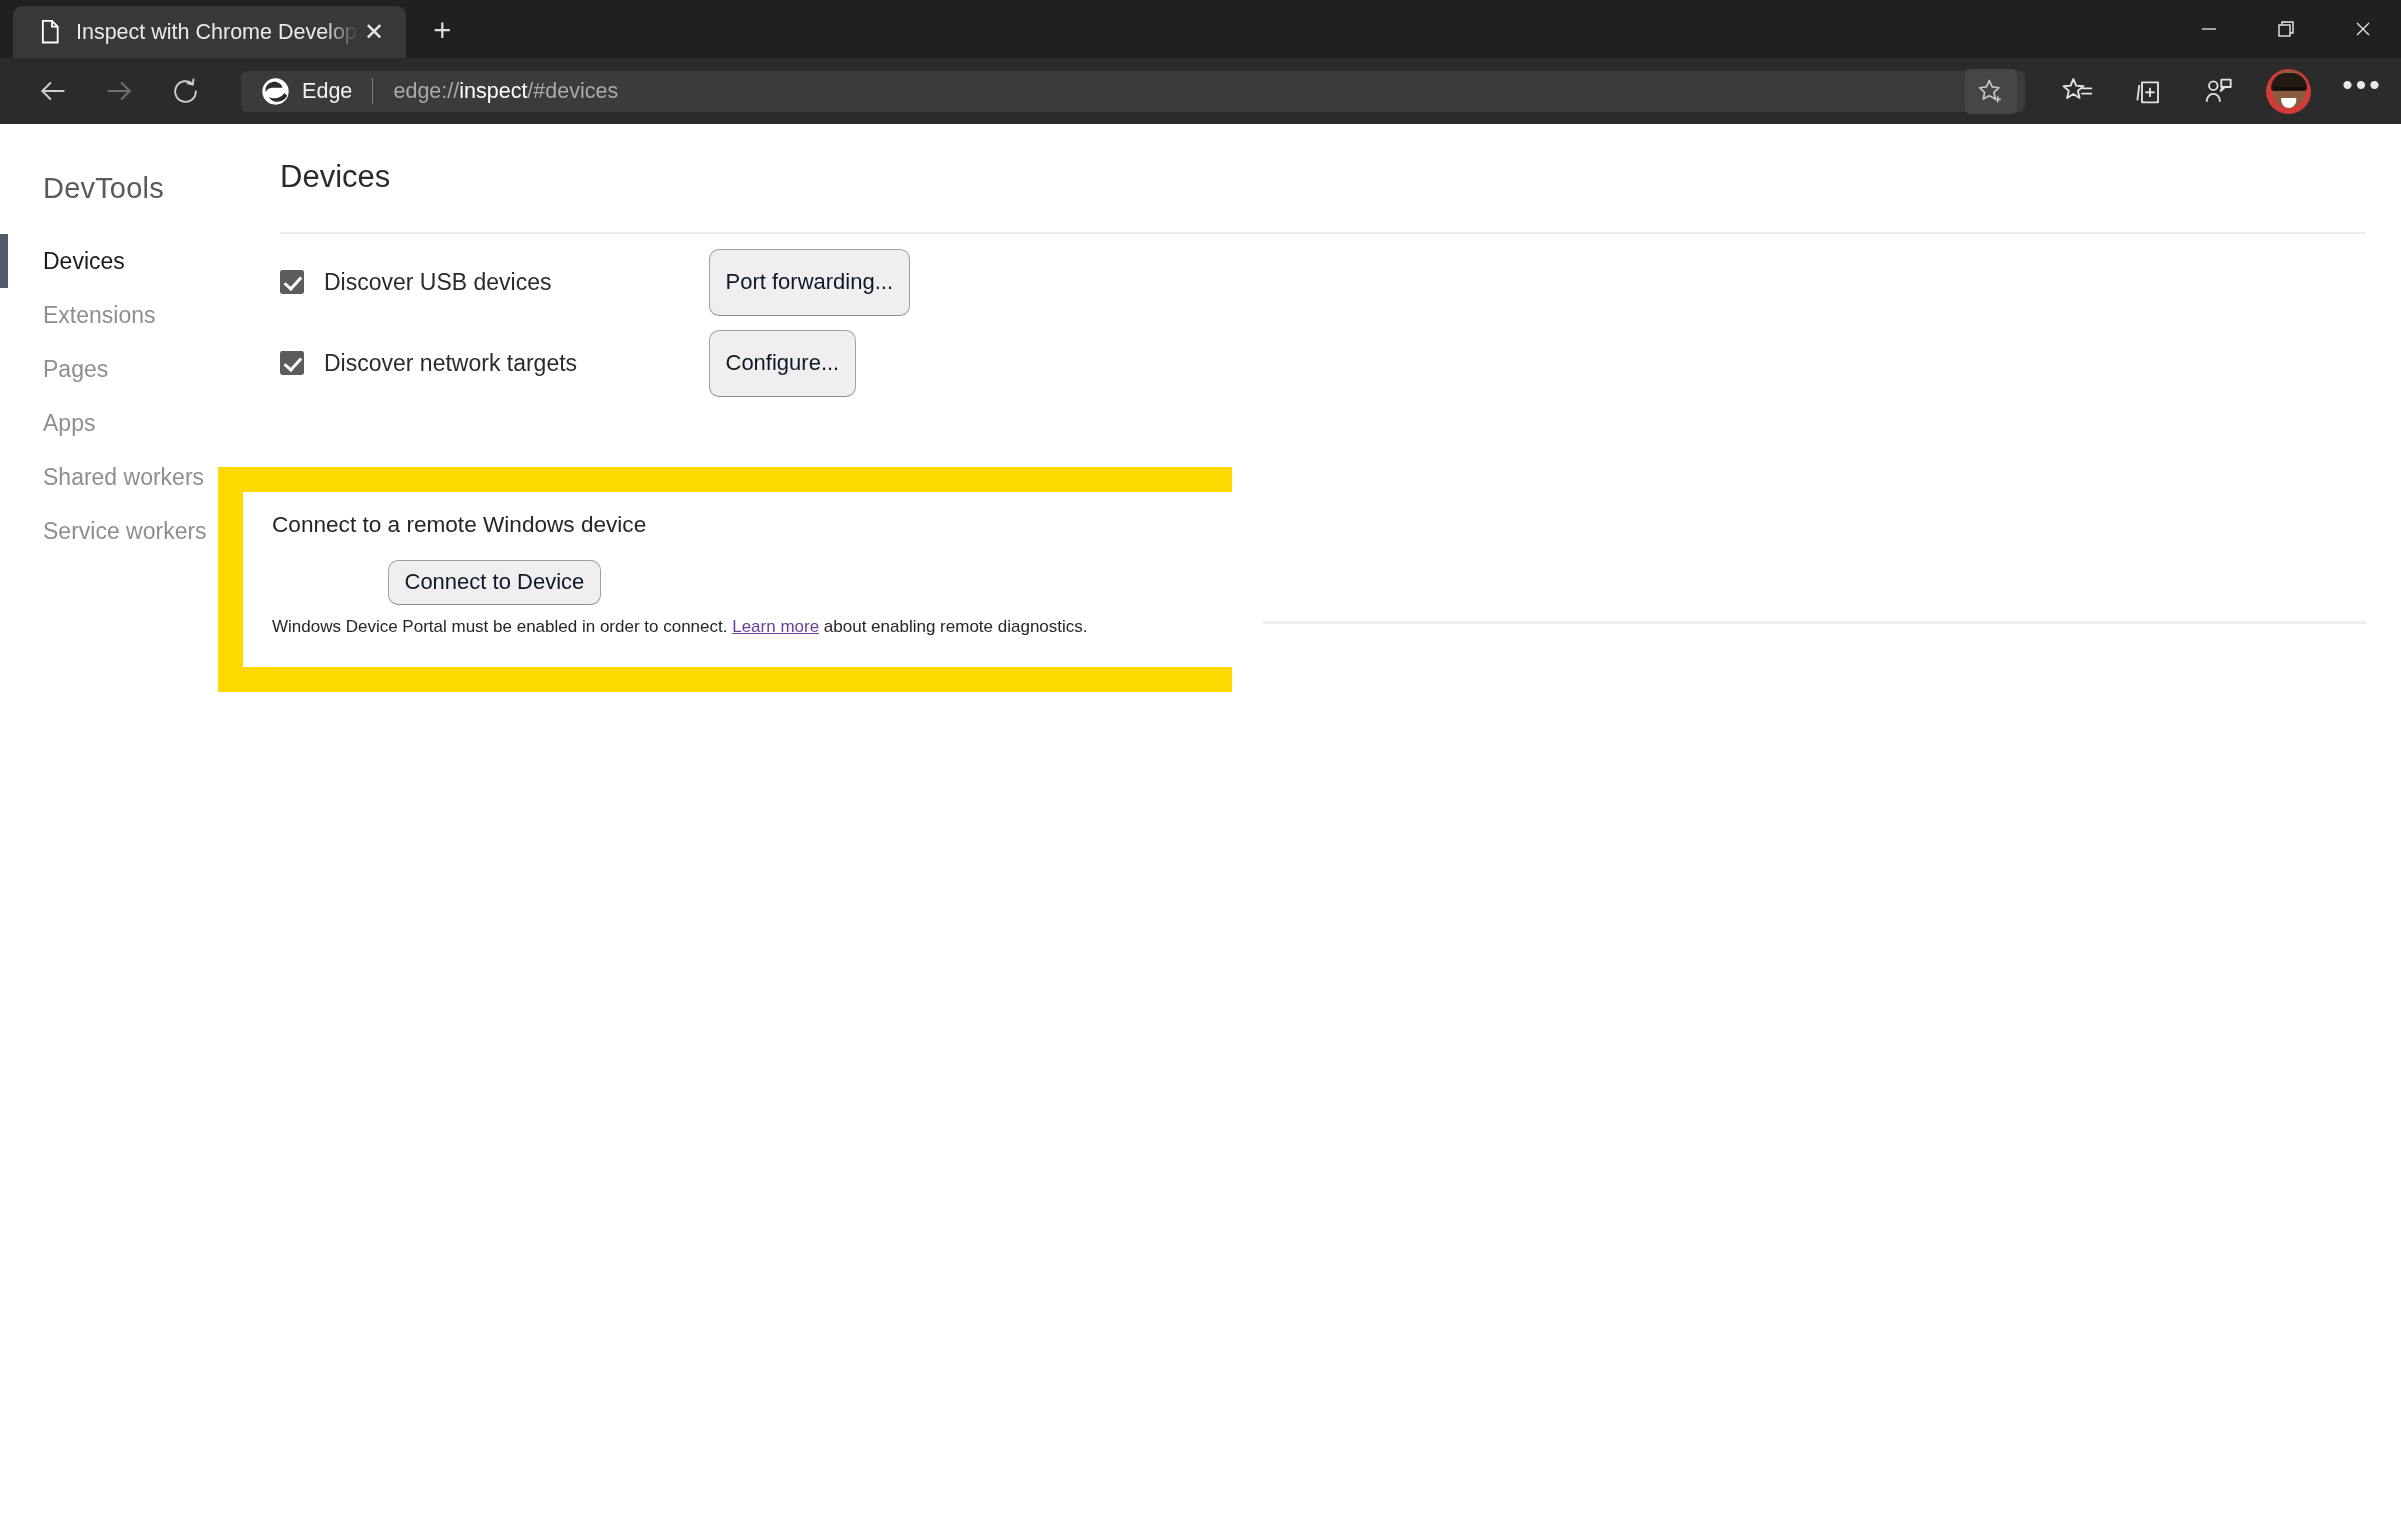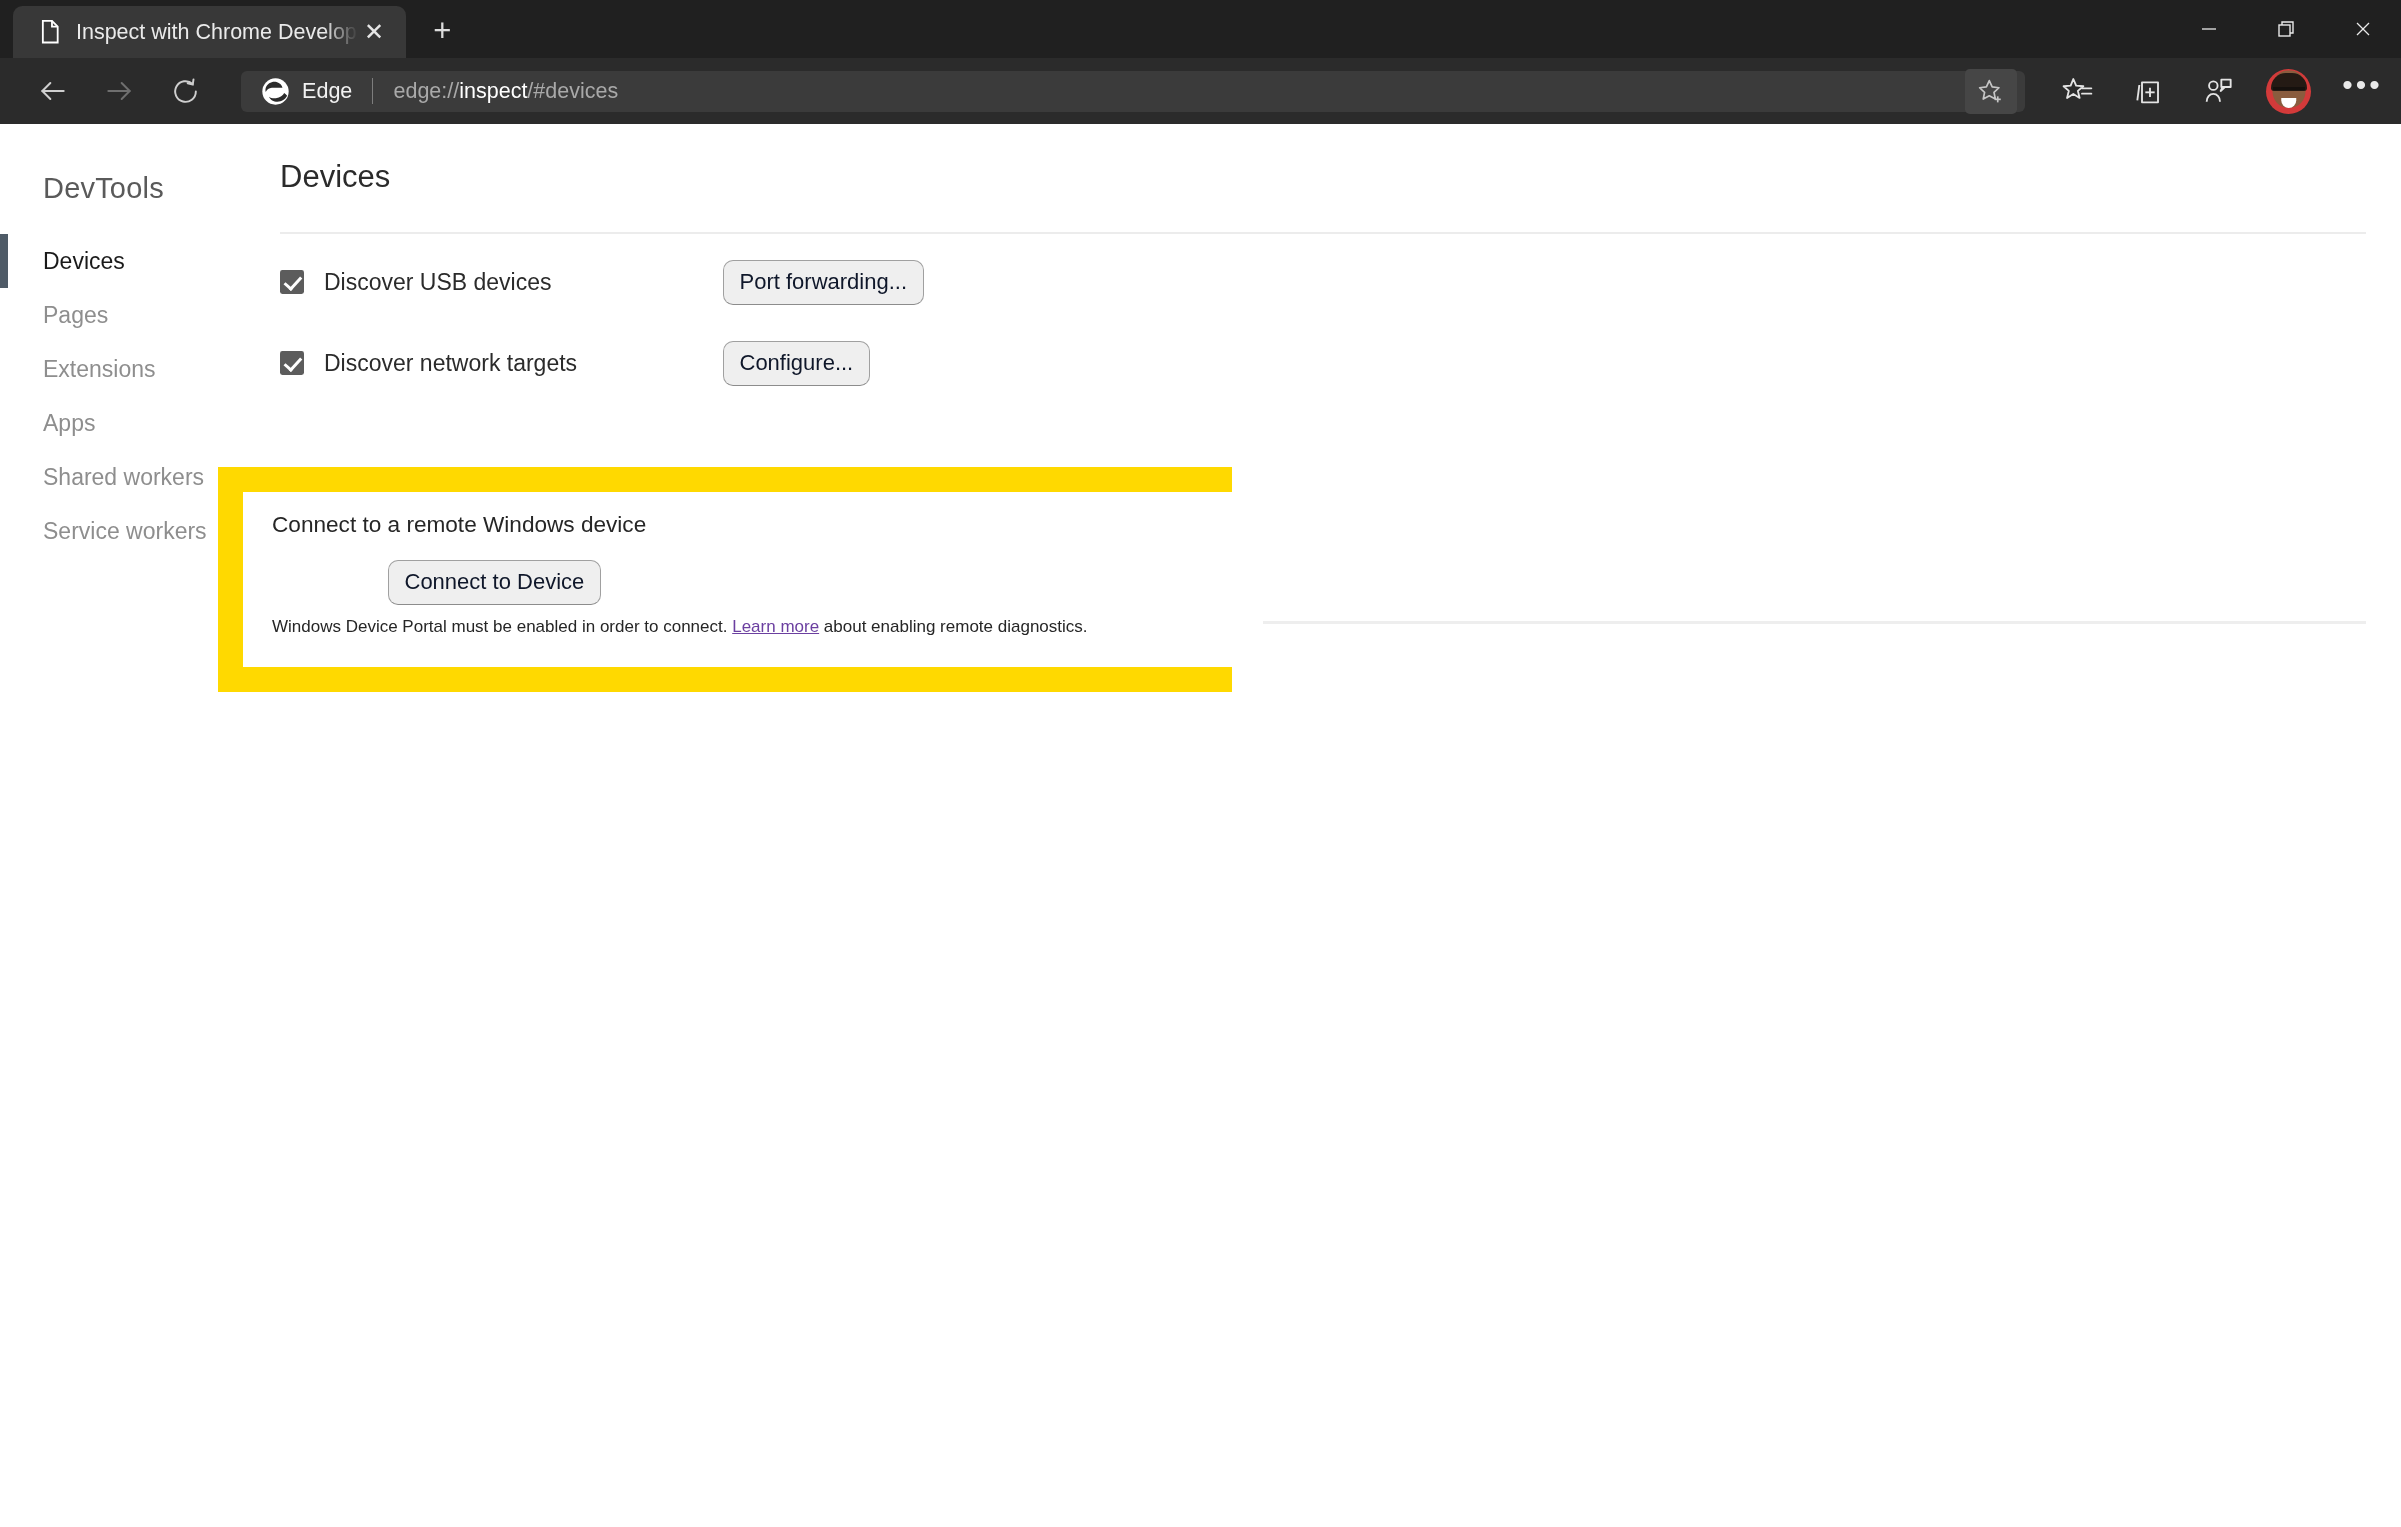--- a/index.html
+++ b/index.html
@@ -176,24 +176,23 @@
   .page-title {
     font-size:31px; color:#2b2b2b; font-weight:400;
     margin:35px 0 0 0;
   }
   .rule {
     height:2.4px; background:#ececec;
     margin-top:37px; margin-right:35px;
   }
 
   .opt-row {
-    display:flex; align-items:center;
+    display:flex; 
     height:67px;
     margin-top:14.3px;
-    gap:14px;
   }
   .opt-left { width:429px; display:flex; align-items:center; }
   .cb {
     width:24px; height:24px; flex:0 0 24px;
     background:#5c5c5c; border-radius:2.4px;
     position:relative; margin-right:20px;
   }
   .cb::after {
     content:""; position:absolute;
     left:7.7px; top:3px; width:7.2px; height:13.7px;
@@ -386,24 +385,24 @@
 
   <div class="page">
 
     <div class="sidebar">
       <div class="devtools-title">DevTools</div>
       <div class="nav">
         <div class="nav-item active">
           <span>Devices</span>
         </div>
         <div class="nav-item">
+          <span>Extensions</span>
+        </div>
+        <div class="nav-item">
           <span>Pages</span>
-        </div>
-        <div class="nav-item">
-          <span>Extensions</span>
         </div>
         <div class="nav-item">
           <span>Apps</span>
         </div>
         <div class="nav-item">
           <span>Shared workers</span>
         </div>
         <div class="nav-item">
           <span>Service workers</span>
         </div>

